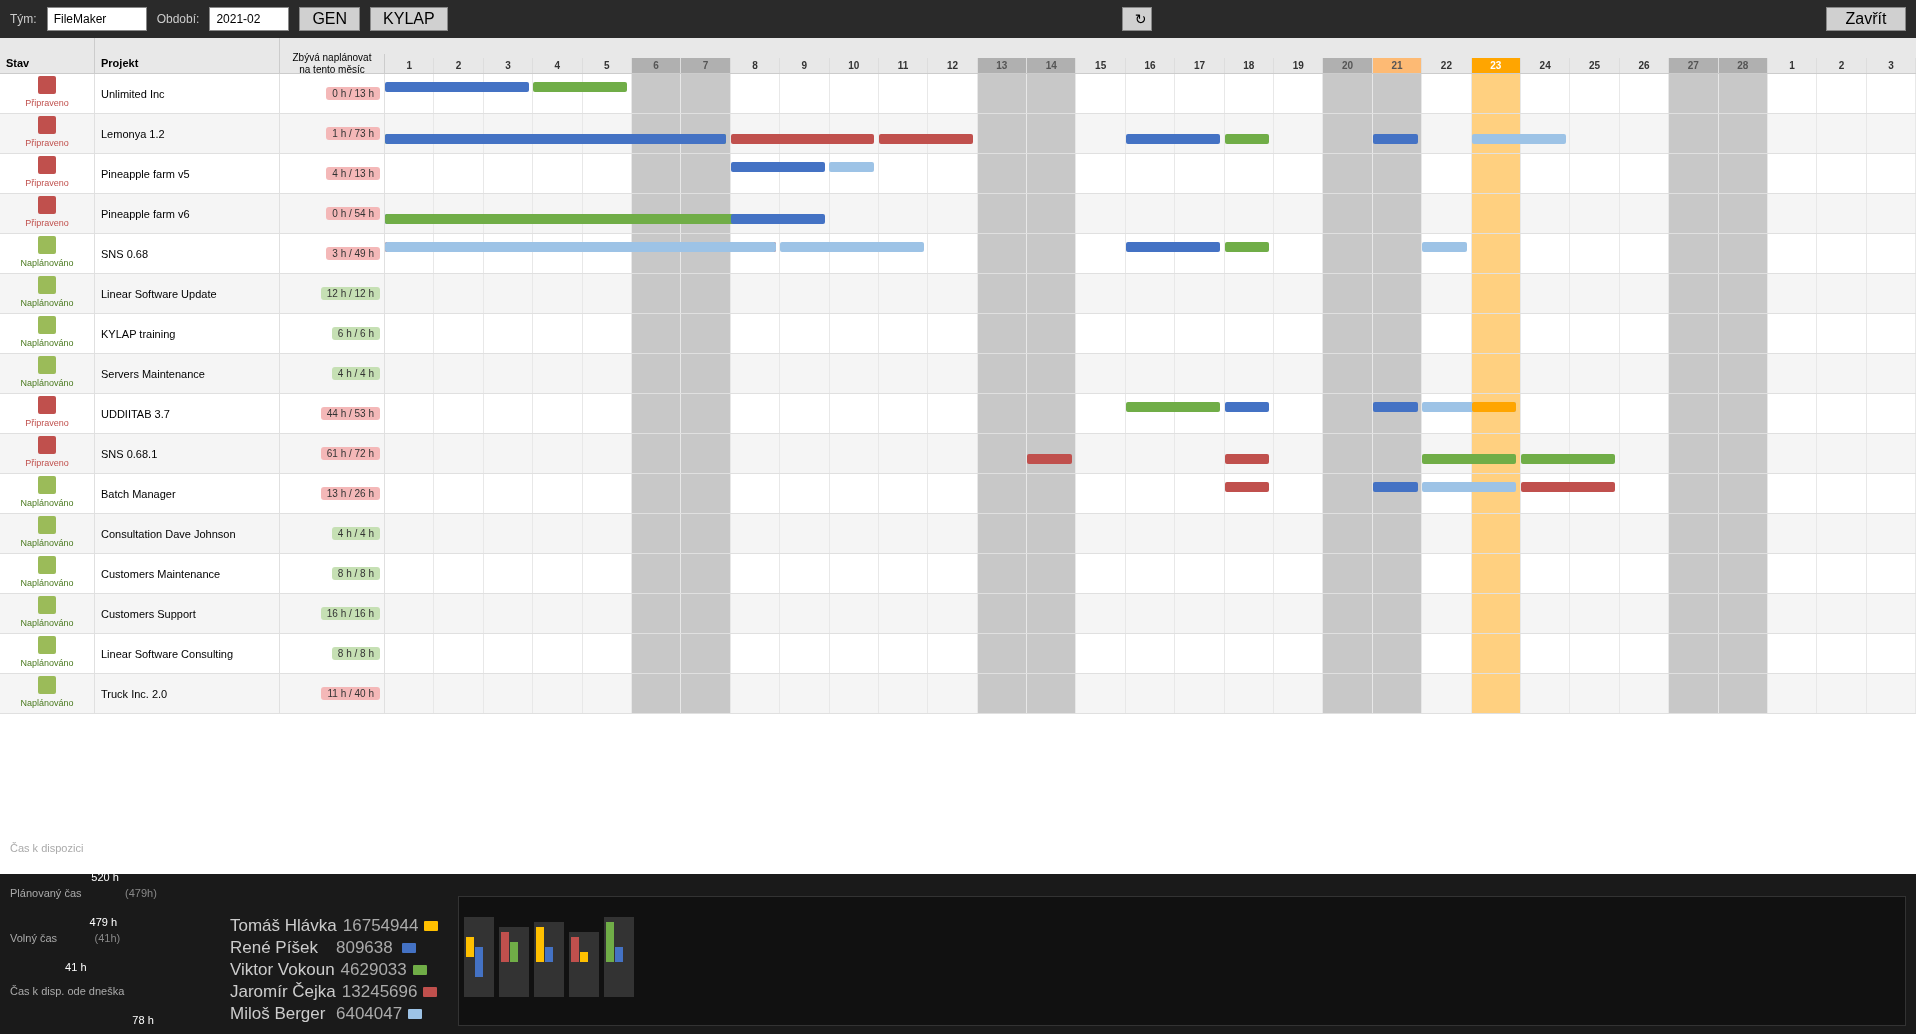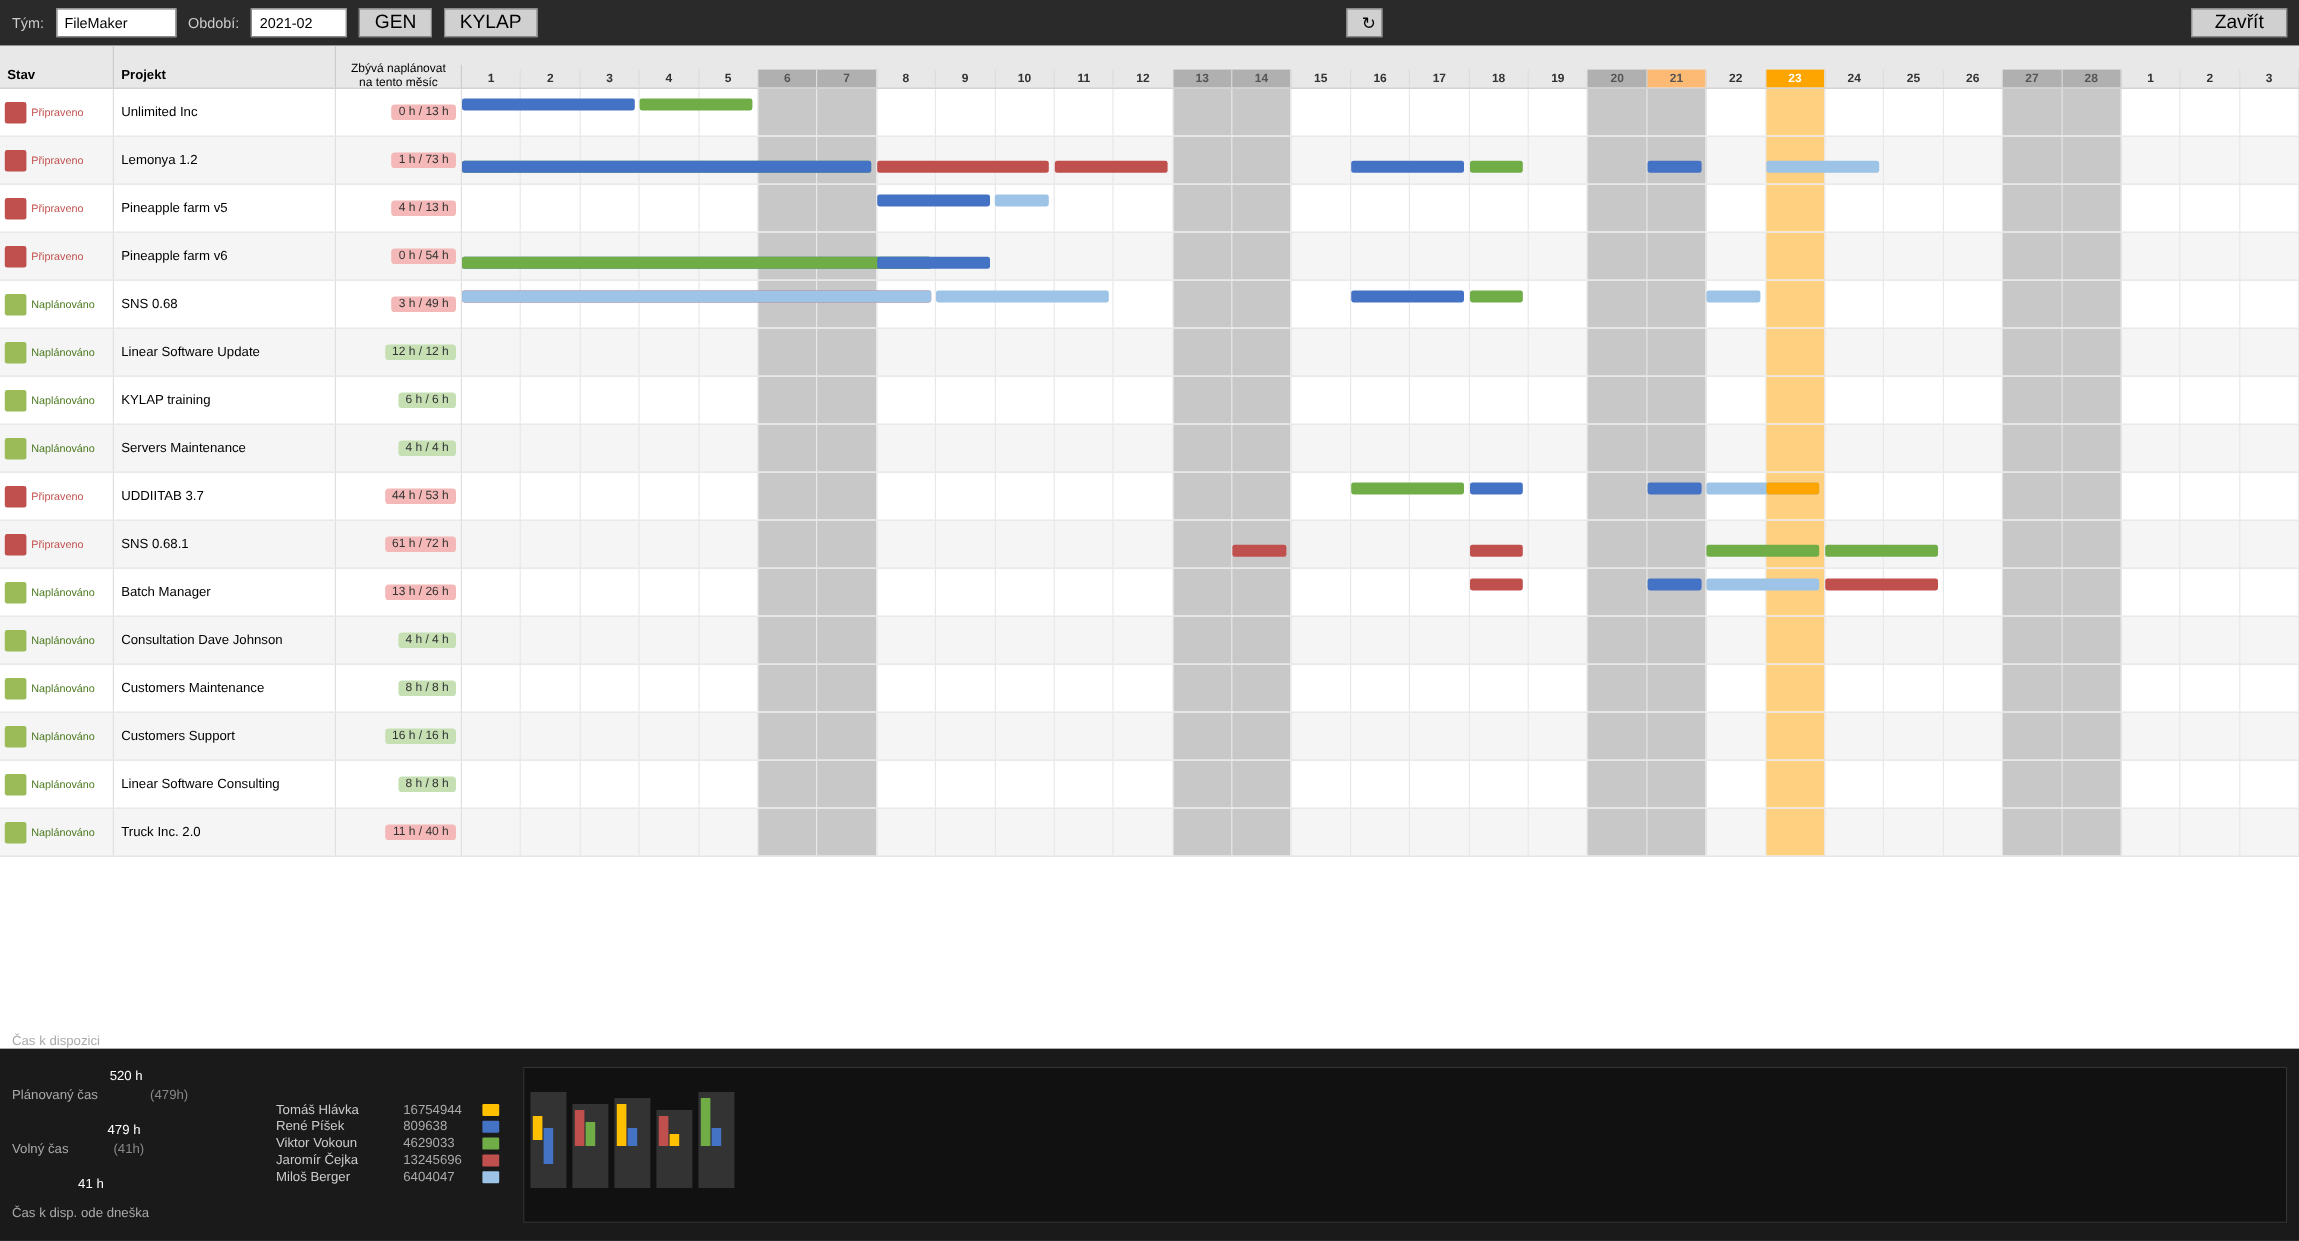--- a/index.html
+++ b/index.html
@@ -92,20 +92,21 @@
     .gantt-row:nth-child(even) { background: #f5f5f5; }
     .gantt-row:nth-child(odd) { background: #ffffff; }
 
     .cell-stav {
       width: 95px; min-width: 95px;
       display: flex; align-items: center;
       padding: 2px 4px;
       gap: 4px;
       border-right: 1px solid #e0e0e0;
       height: 100%;
+      flex-direction: column;
     }
     .status-box {
       width: 18px; height: 18px;
       border-radius: 2px;
       flex-shrink: 0;
     }
     .status-pripraveno { background: #c0504d; }
     .status-naplavovano { background: #9bbb59; }
     .status-text { font-size: 10px; color: #c0504d; }
     .status-text.green { color: #4a7a1e; }
@@ -161,41 +162,41 @@
       position: absolute;
       height: 10px;
       border-radius: 2px;
       top: 10px;
     }
 
     .bottom-stats {
       background: #1a1a1a;
       height: 160px;
       display: flex;
-      align-items: center;
+      align-items: flex-end;
       padding: 8px 10px;
       gap: 20px;
     }
 
     .stats-left {
       color: #ccc;
       font-size: 11px;
       display: flex;
       flex-direction: column;
       gap: 4px;
       min-width: 200px;
     }
     .stats-row { display: flex; gap: 8px; }
     .stats-label { color: #aaa; }
     .stats-value { color: #fff; font-weight: normal; margin-top: 29px; }
     .stats-sub { color: #888; }
 
     .team-table {
       color: #ccc;
-      font-size: 11px;
+      font-size: 17px;
       min-width: 180px;
     }
     .team-row {
       display: flex;
       align-items: center;
       gap: 6px;
       margin-bottom: 2px;
     }
     .team-name { min-width: 100px; }
     .team-id { min-width: 60px; color: #aaa; }

